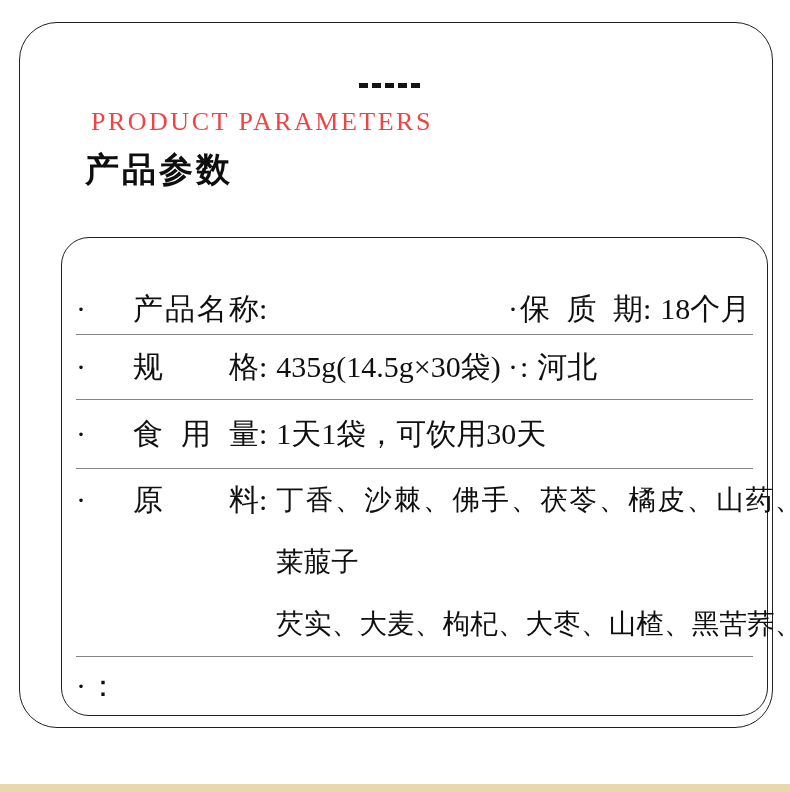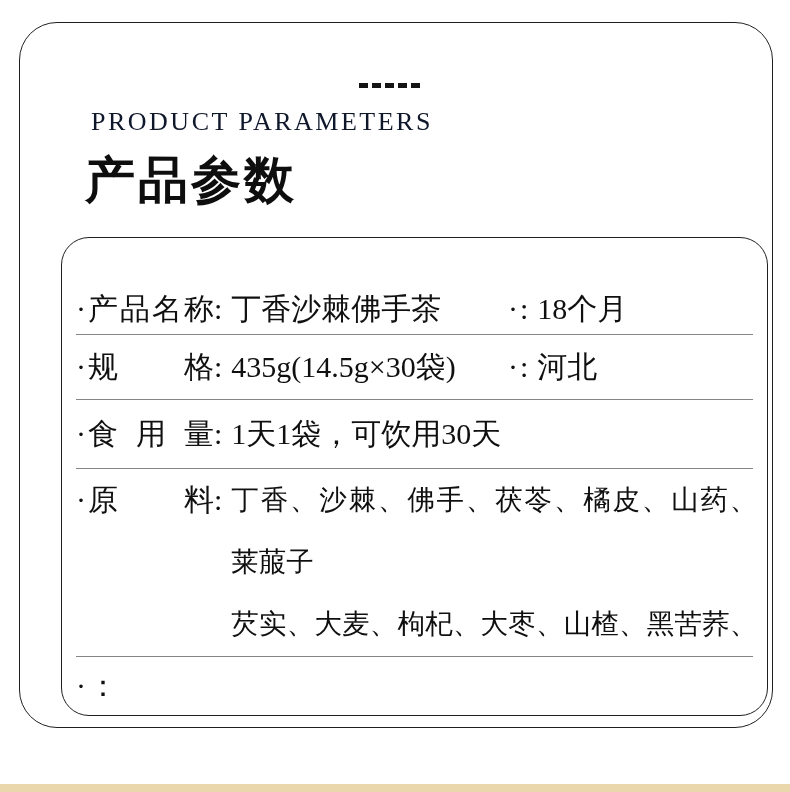--- a/index.html
+++ b/index.html
@@ -19,26 +19,26 @@
   
   .dashes{
     position:absolute;left:0;right:0;top:60px;
     display:flex;justify-content:center;gap:4px;
     transform:translateX(-7px);
   }
   .dashes .dash{width:9px;height:5px;background:#141414;}
   
   .title-en{
     position:absolute;left:71px;top:84px;
-    font-size:26px;letter-spacing:2.5px;color:#0f172a;
+    font-size:26px;letter-spacing:2.5px;color:#ef4444;
     white-space:nowrap;
   }
   .title-zh{
     position:absolute;left:65px;top:124px;
-    font-size:50px;font-weight:bold;letter-spacing:3px;color:#0e0e0e;
+    font-size:34px;font-weight:bold;letter-spacing:3px;color:#0e0e0e;
     white-space:nowrap;
   }
   
   .spec-box{
     position:absolute;left:41px;top:214px;width:707px;height:479px;
     border:1px solid #1f1f1f;border-radius:28px;
     box-sizing:border-box;
     padding:0 14px;
     display:flex;flex-direction:column;
   }
@@ -51,21 +51,21 @@
   .r4 .cell{line-height:62px;align-items:flex-start;}
   .r5{flex:1;align-items:center;}
   .cell{display:flex;align-items:baseline;white-space:nowrap;}
   .cell-left{width:432px;flex:none;}
   .cell-right{flex:1;}
   .bullet{flex:none;width:12px;font-size:30px;}
   .spec-label{
     flex:none;display:inline-block;
     text-align:justify;text-align-last:justify;
   }
-  .label-main{width:126px;}
+  .label-main{width:126px;margin-left:45px;}
   .label-side{width:123px;}
   .spec-colon{flex:none;margin-right:9px;}
   .spec-value{flex:none;}
   
   .value-lines{flex:none;width:526px;font-size:27.5px;white-space:normal;}
   .value-lines .ln{line-height:62px;text-align:justify;text-align-last:justify;}
   .value-lines .ln.last{text-align:left;text-align-last:left;}
   
   .bottom-band{
     position:absolute;left:0;top:784px;width:790px;height:8px;
@@ -90,24 +90,24 @@
     <div class="title-en">PRODUCT PARAMETERS</div>
     <div class="title-zh">产品参数</div>
 
     <div class="spec-box">
 
       <div class="spec-row r1">
         <div class="cell cell-left">
           <span class="bullet">·</span>
           <span class="spec-label label-main">产品名称</span>
           <span class="spec-colon">:</span>
-          <span class="spec-value">丁香沙棘佛手茶</span>
         </div>
         <div class="cell cell-right">
           <span class="bullet">·</span>
+          <span class="spec-label label-side">保质期</span>
           <span class="spec-colon">:</span>
           <span class="spec-value">18个月</span>
         </div>
       </div>
       <div class="divider"></div>
 
       <div class="spec-row r2">
         <div class="cell cell-left">
           <span class="bullet">·</span>
           <span class="spec-label label-main">规格</span>

